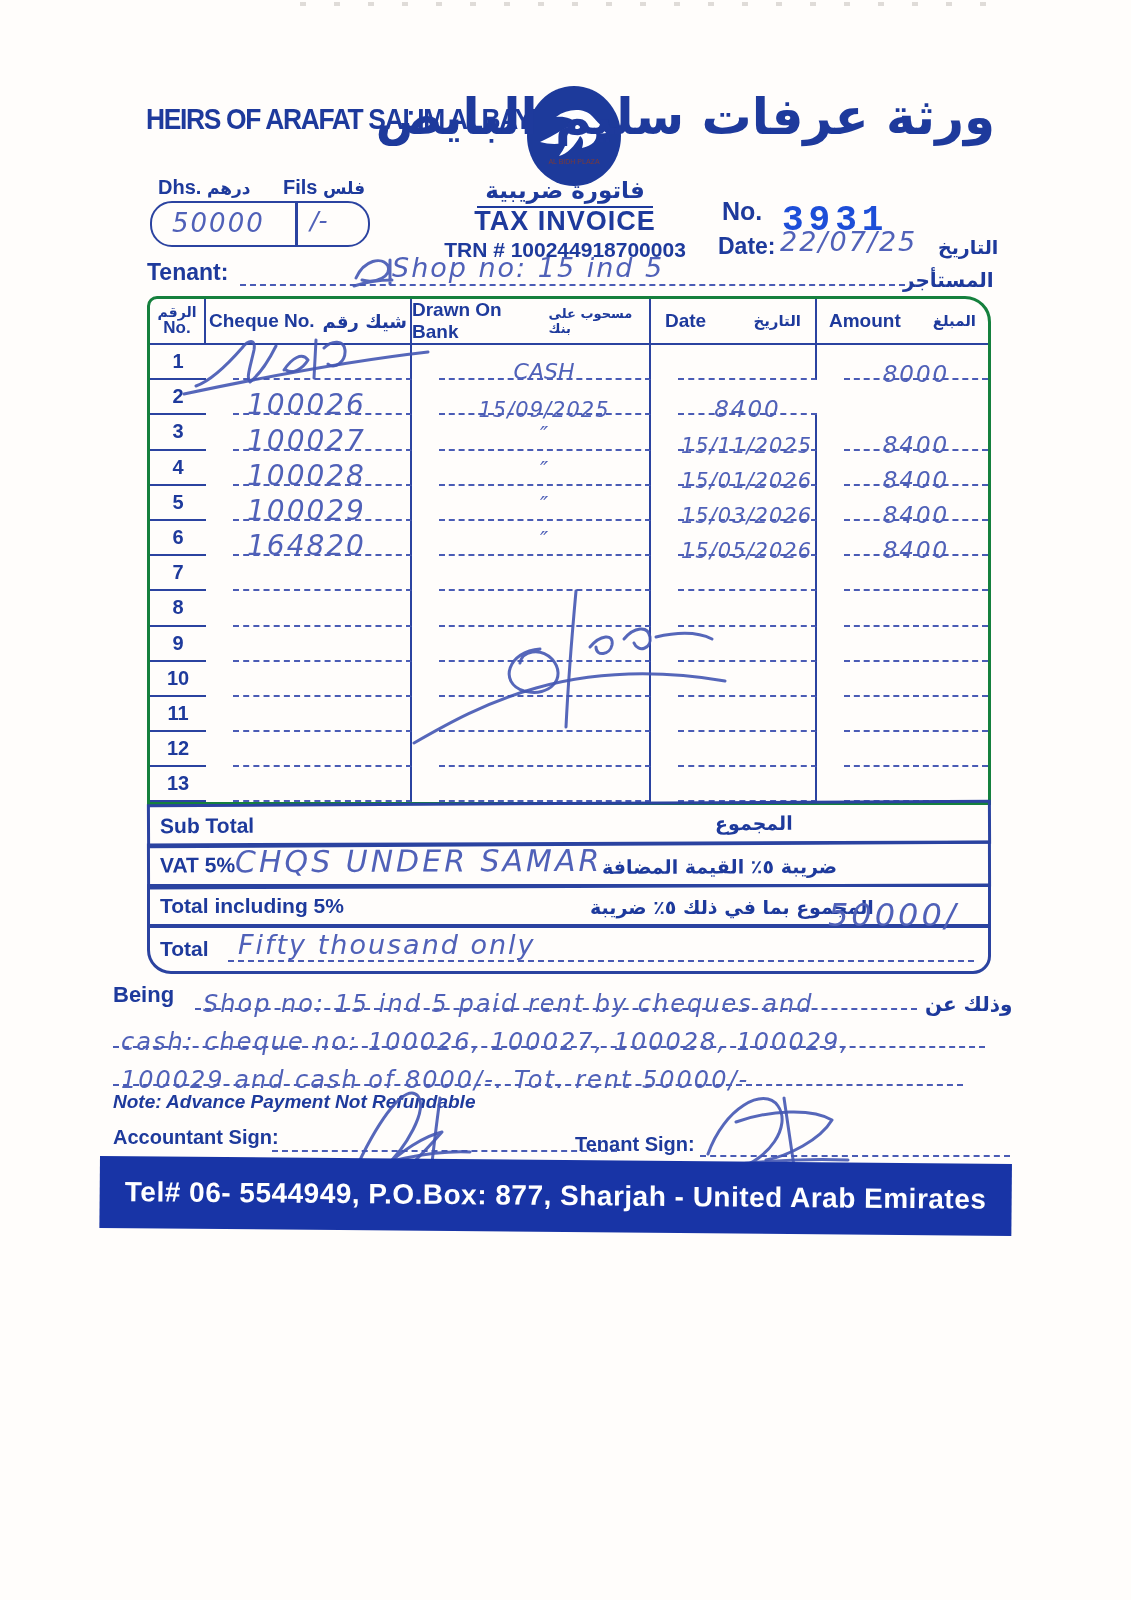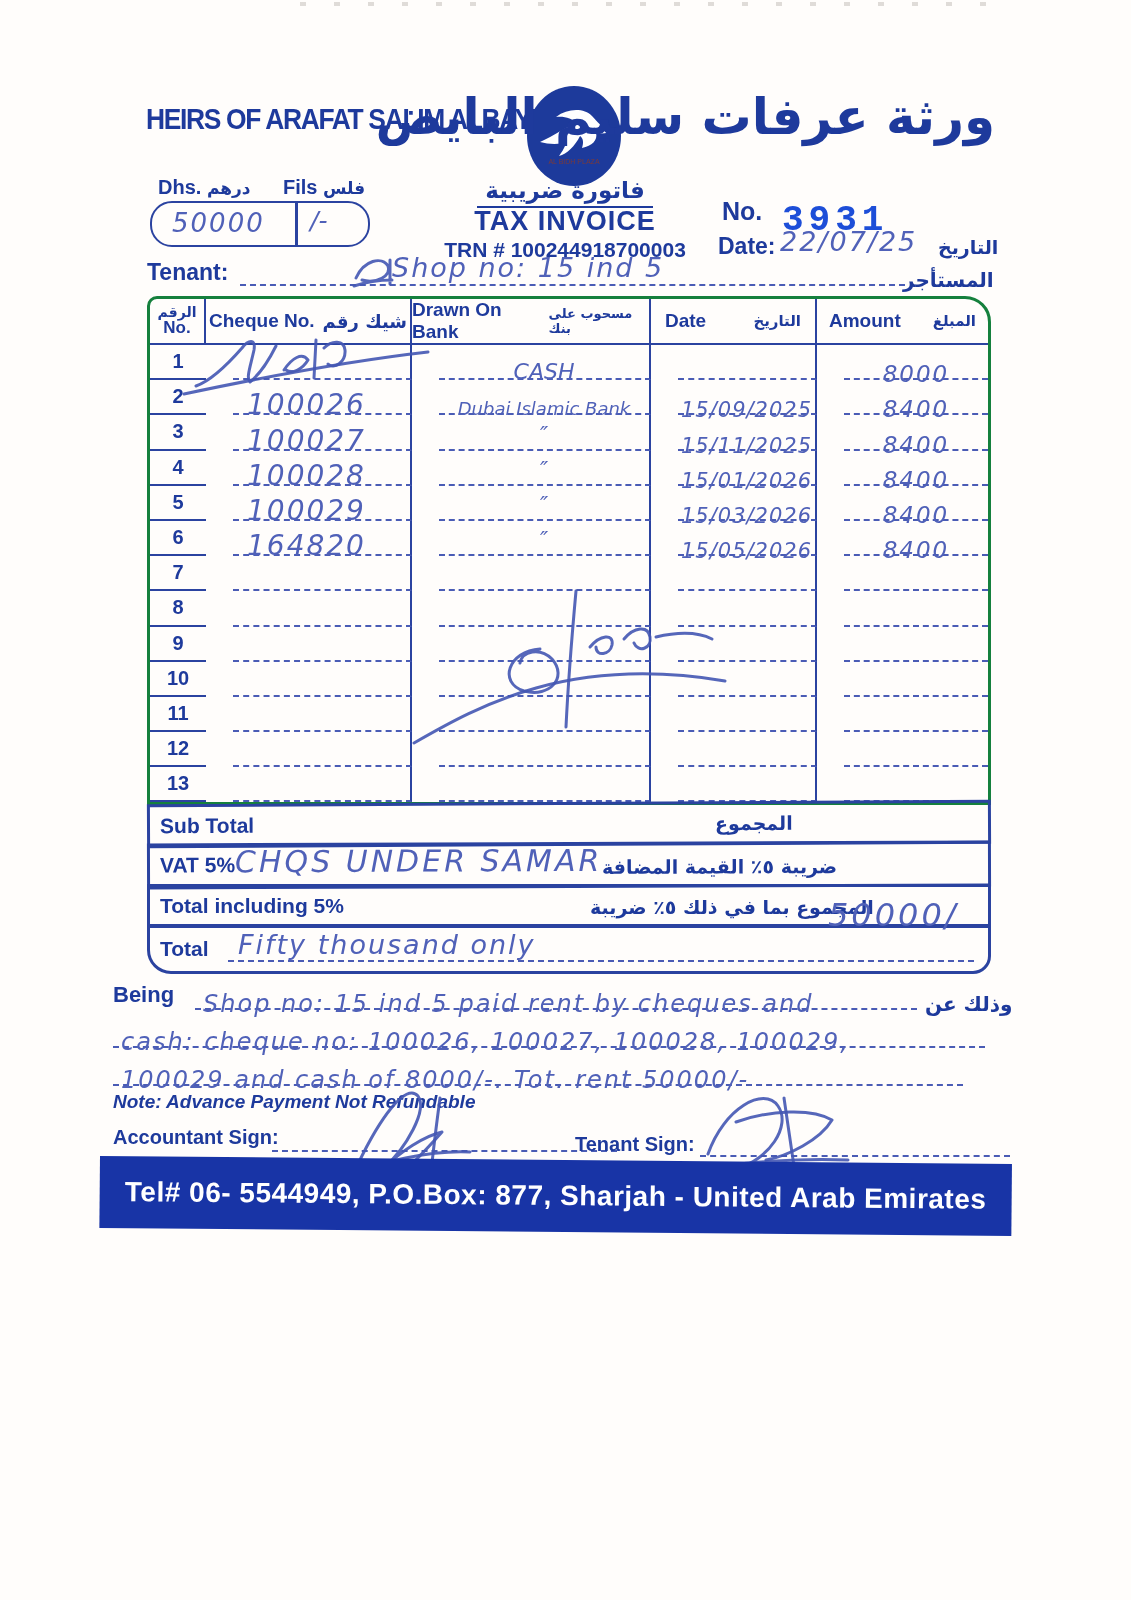--- a/index.html
+++ b/index.html
@@ -194,23 +194,20 @@
       <div class="td td-dash">
           <span class="hw hw-amt">8000</span>
         </div>
     </div>
     <div class="tr body">
       <div class="td-no">2</div>
       <div class="td td-dash">
           <span class="hw hw-cheque">100026</span>
         </div>
       <div class="td td-dash">
-          <span class="hw hw-bank" style="font-size:18px;">Dubai Islamic Bank</span>
-        </div>
-      <div class="td td-dash">
           <span class="hw hw-date">15/09/2025</span>
         </div>
       <div class="td td-dash">
           <span class="hw hw-amt">8400</span>
         </div>
     </div>
     <div class="tr body">
       <div class="td-no">3</div>
       <div class="td td-dash">
           <span class="hw hw-cheque">100027</span>

